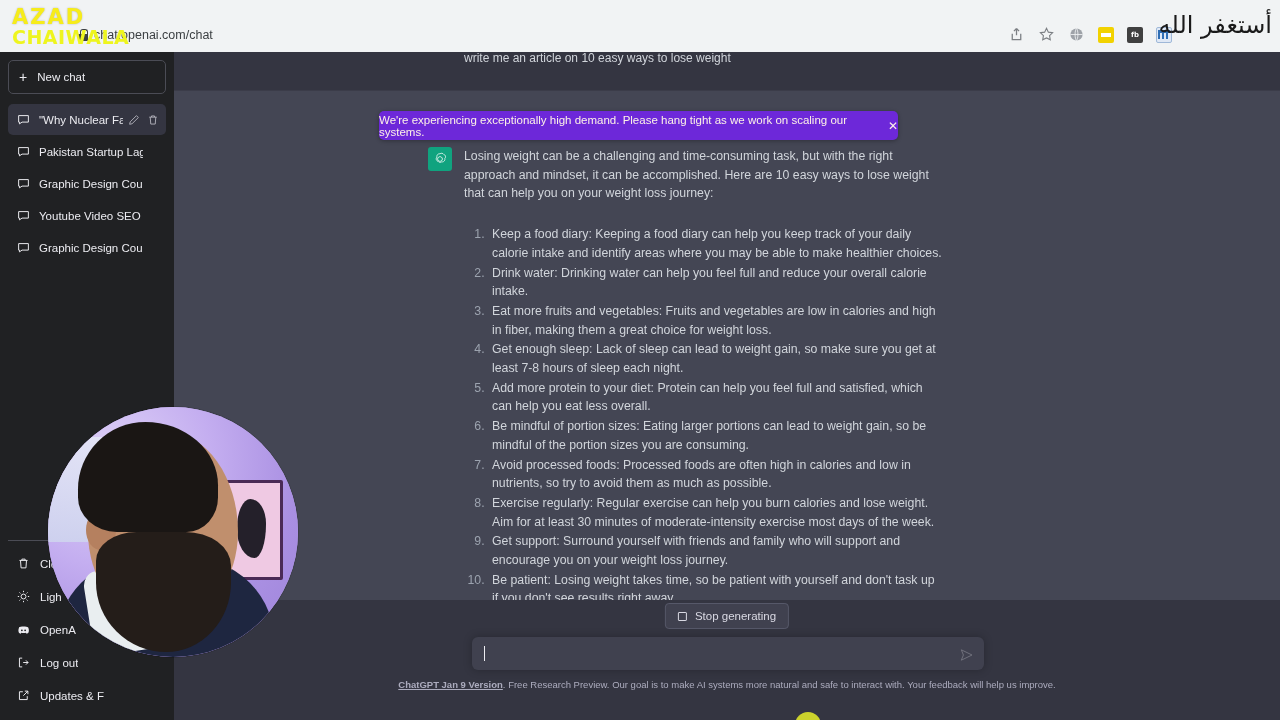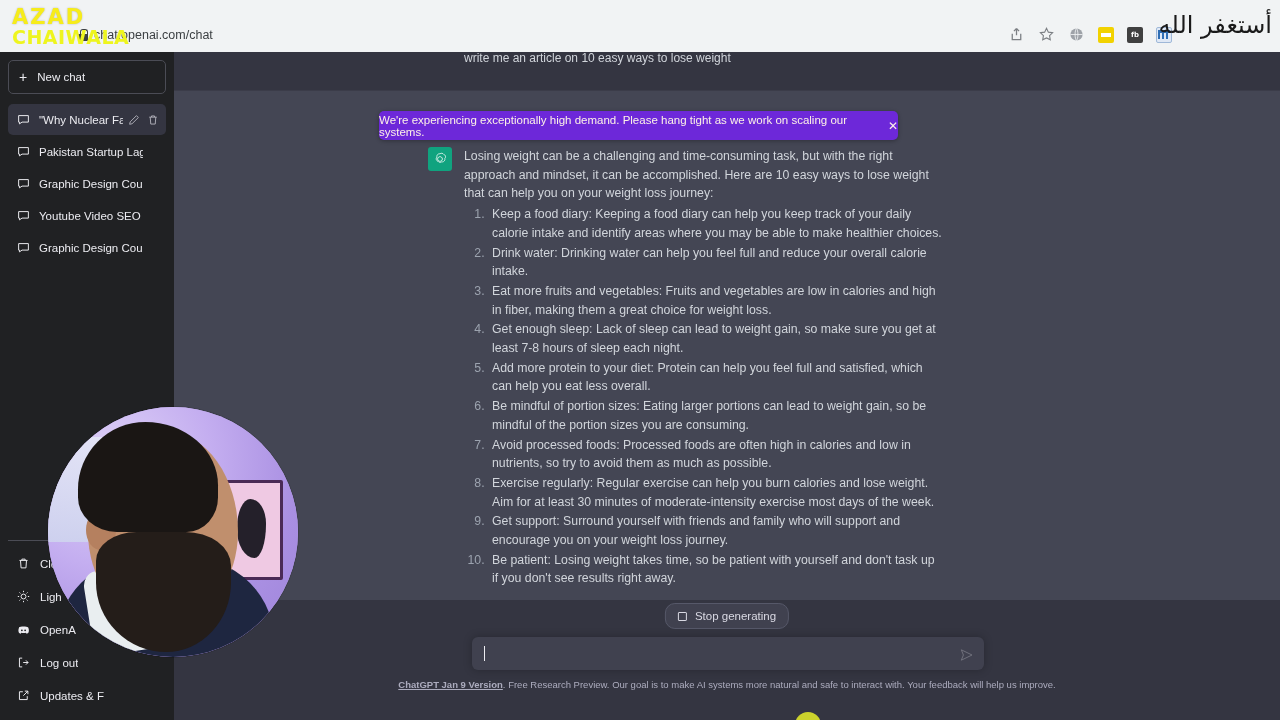--- a/index.html
+++ b/index.html
@@ -178,21 +178,21 @@
   }
   #gpt-avatar {
     position: absolute; left: -36px; top: 0;
     width: 24px; height: 24px; border-radius: 3px;
     background: #10a37f;
     display: flex; align-items: center; justify-content: center;
   }
   #assistant-text {
     font-size: 12.3px; line-height: 18.7px; color: #d1d5db;
   }
-  #assistant-text p { margin-bottom: 2px; }
+  #assistant-text p { margin-bottom: 22px; }
   #assistant-text ol {
     margin: 0 0 14px 0; padding-left: 24px;
     list-style-position: outside;
   }
   #assistant-text ol li { margin-bottom: 1px; padding-left: 4px; }
   #assistant-text ol li::marker { color: #9ca3af; }
   .cursor-blink {
     display: inline-block; width: 7px; height: 13px;
     background: #d1d5db; vertical-align: -2px; margin-left: 2px;
   }
@@ -214,21 +214,21 @@
   }
 
   
   #composer-area {
     position: absolute; left: 0; bottom: 0; width: 1106px; height: 120px;
     background: #343541;
   }
   #stop-generating-button {
     position: absolute; left: 50%; transform: translateX(-50%); top: 3px;
     display: flex; align-items: center; gap: 8px;
-    border: 1px solid #565869; border-radius: 10px;
+    border: 1px solid #565869; border-radius: 4px;
     background: #40414f;
     padding: 6px 12px;
     font-size: 11.5px; color: #d9d9e3; cursor: pointer;
   }
   #stop-sq {
     width: 9px; height: 9px; border: 1.3px solid #d9d9e3; border-radius: 1px;
   }
   #prompt-box {
     position: absolute; left: 298px; top: 37px;
     width: 512px; height: 33px;

